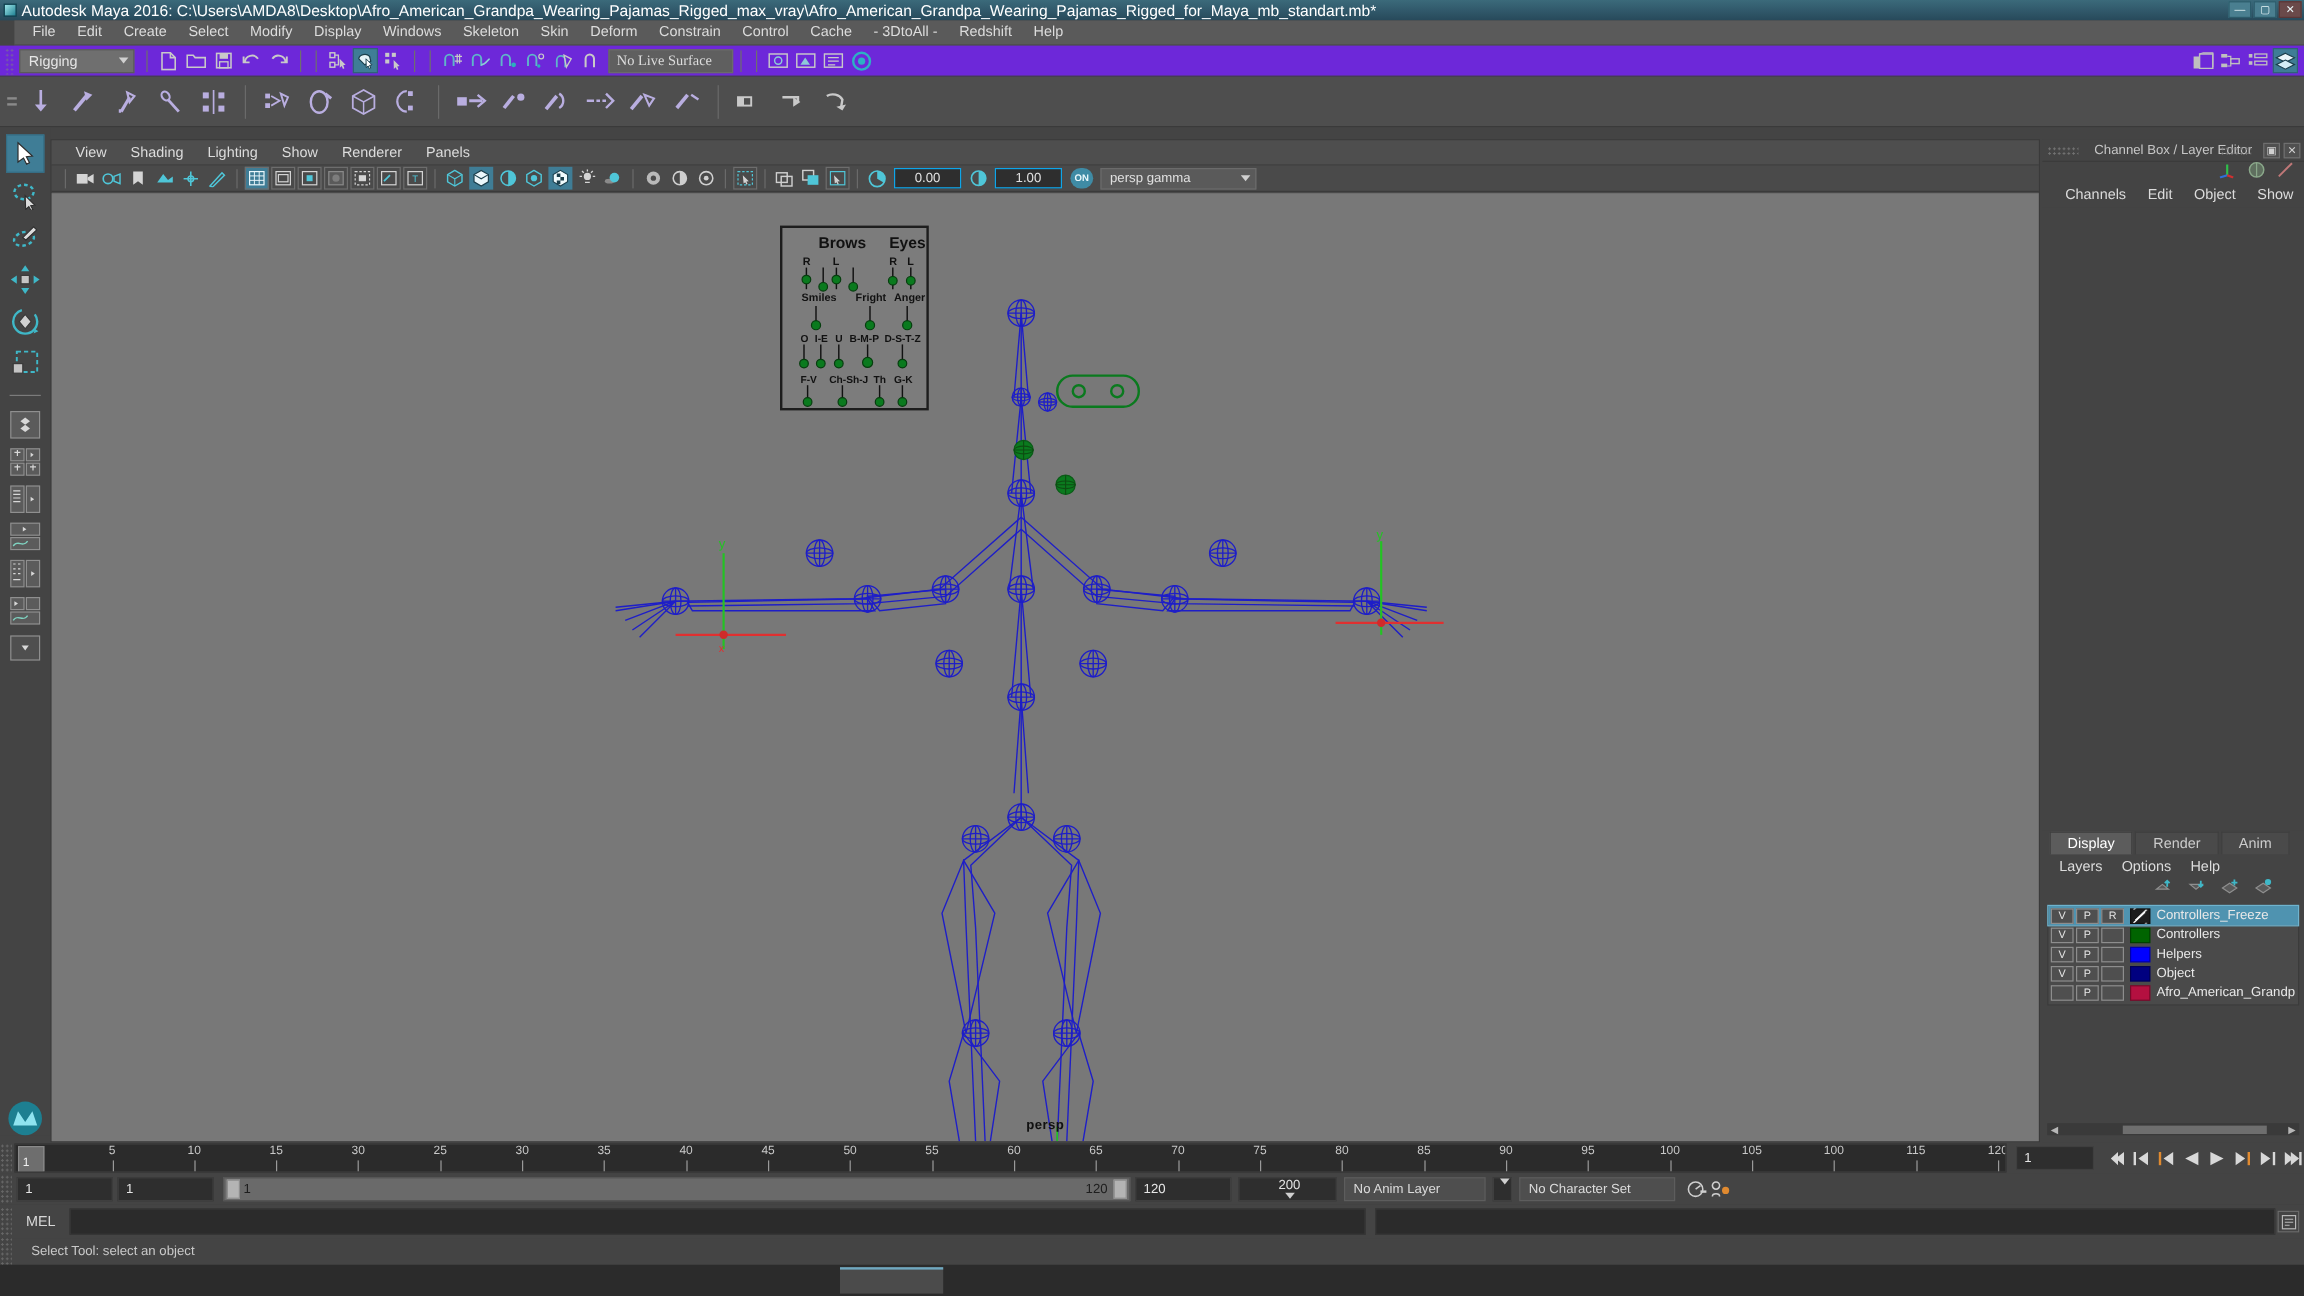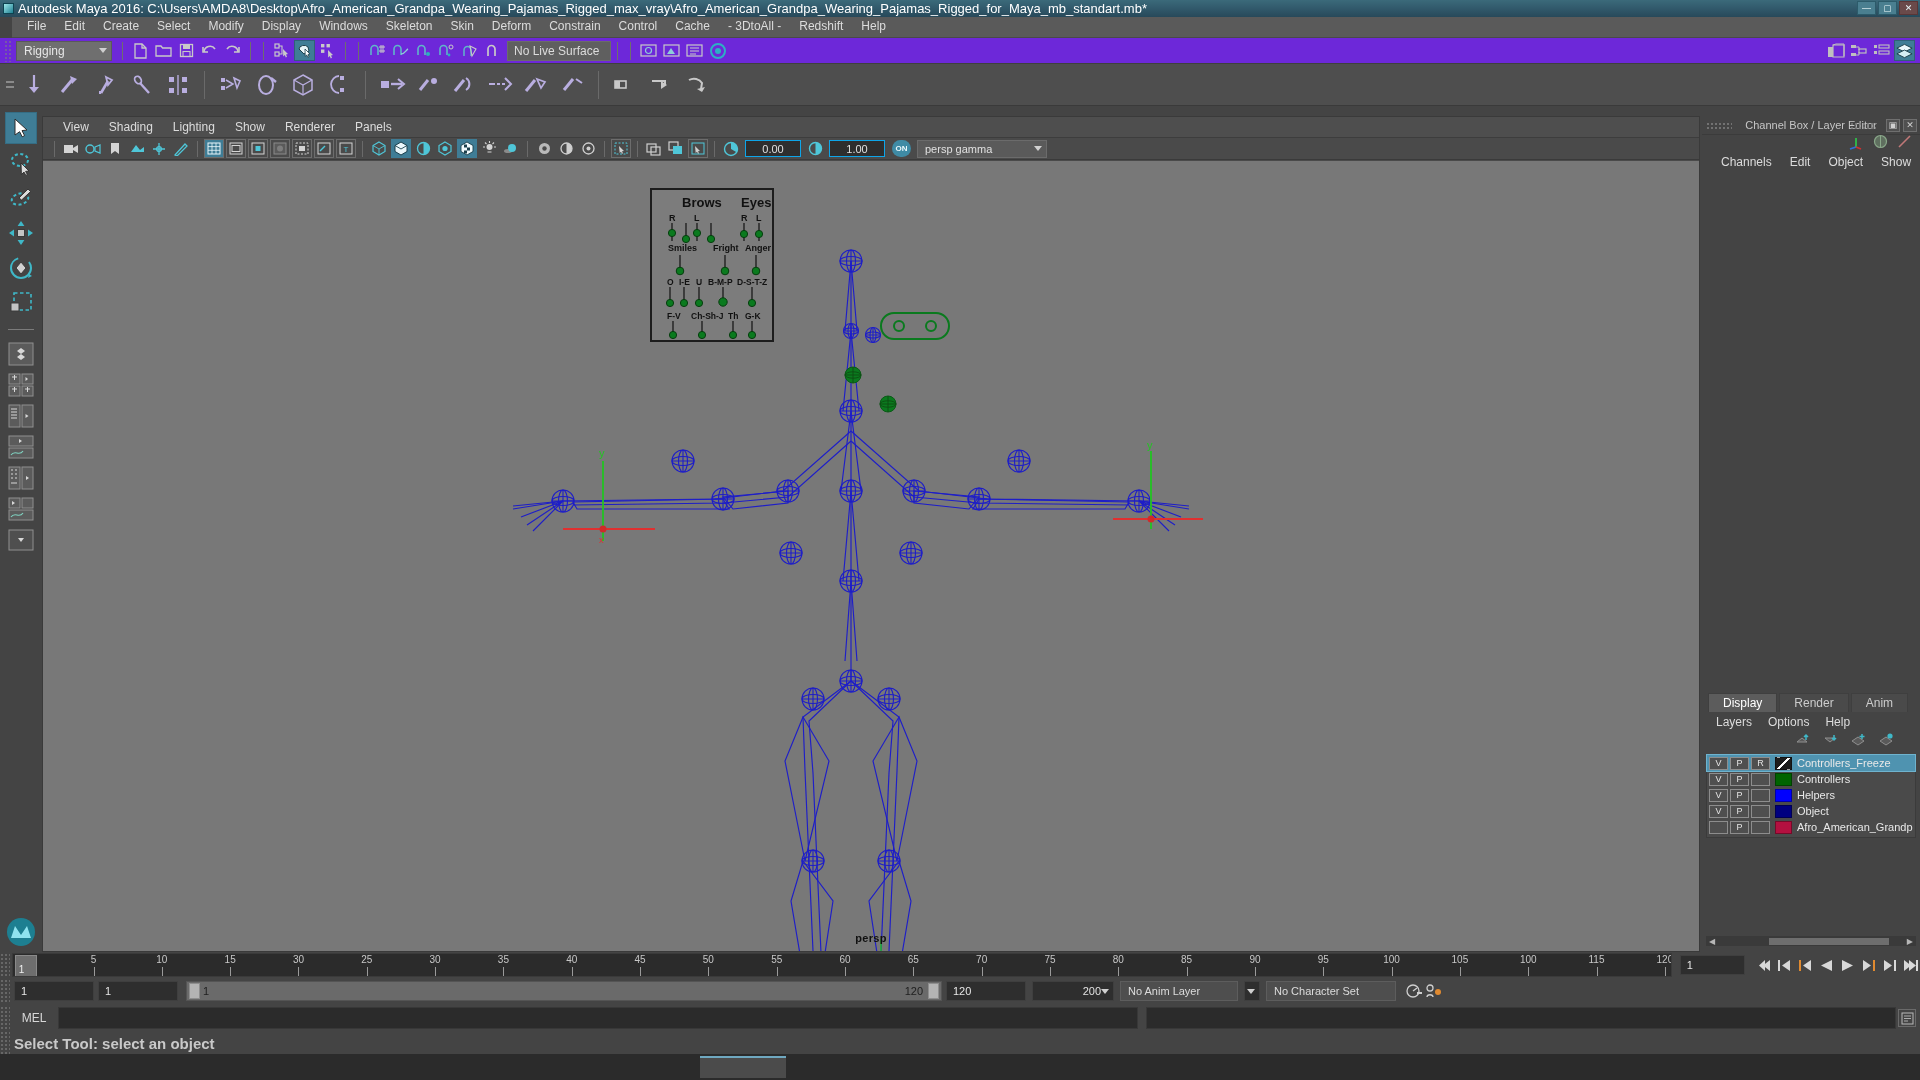--- a/index.html
+++ b/index.html
@@ -56,21 +56,21 @@
   .caret{ width:0;height:0;border-left:4px solid transparent;border-right:4px solid transparent;border-top:5px solid #d0d0d0;}
   .sep{ width:1px;height:18px;background:#6e6e6e;margin:0 6px; }
   .ibtn{
     width:21px;height:21px;display:flex;align-items:center;justify-content:center;
     margin:0 1px; color:#c9c9c9;
   }
   .ibtn svg{ display:block; }
   .ibtn.on{ background:#3f7d96; border:1px solid #2f6278; }
   .livefield{
     height:20px; width:104px; background:#5f5f5f; border:1px solid #6b6b6b;
-    font-size:12px; color:#dcdcdc; display:flex;align-items:center; padding-left:6px; margin-left:4px;
+    font-size:12px; color:#dcdcdc; display:flex;align-items:center; padding-left:6px; margin-left:4px;font-family:Liberation Serif, serif;
   }
   .rtools{ position:absolute; right:4px; top:2px; display:flex; align-items:center;}
 
   
   .shelfrow{
     position:absolute; left:0; top:64px; width:1920px; height:42px;
     background:#4e4e4e; display:flex; align-items:center; padding-left:4px;
     border-bottom:1px solid #3a3a3a;
   }
   .grip{ width:12px;height:34px; display:flex;flex-direction:column;justify-content:center;align-items:center;gap:3px;}
@@ -217,41 +217,41 @@
     height:20px;width:80px;background:#2e2e2e;border:1px solid #3f3f3f;
     display:flex;align-items:center;padding-left:6px;font-size:11px;color:#e6e6e6;margin-left:4px;
   }
   .rr-range{
     position:relative; height:20px; flex:0 0 756px; background:#6a6a6a; border:1px solid #545454;
     margin-left:8px; display:flex;align-items:center;justify-content:space-between;padding:0 2px;
   }
   .rr-handle{ width:11px;height:16px;background:#b4b4b4;border:1px solid #8e8e8e;}
   .rr-lbl{ font-size:11px;color:#1e1e1e; position:absolute;}
   .rr-sel{ height:20px; width:82px; background:#2e2e2e;border:1px solid #3f3f3f;
-    display:flex;align-items:center;padding:0 4px 0 7px;justify-content:flex-end;font-size:11px;color:#e0e0e0;margin-left:6px;}
+    display:flex;align-items:center;padding:0 4px 0 7px;justify-content:flex-start;font-size:11px;color:#e0e0e0;margin-left:6px;flex-direction:column;}
   .rr-drop{ height:20px;width:118px;background:#4e4e4e;border:1px solid #5d5d5d;
     display:flex;align-items:center;padding:0 4px 0 7px;justify-content:space-between;font-size:11px;color:#dcdcdc;margin-left:6px;}
 
   
   .cmdrow{
     position:absolute; left:0; top:1004px; width:1920px; height:28px;
     background:#444; display:flex;align-items:center;
   }
   .cmd-lbl{ font-size:12px;color:#d8d8d8;width:48px;text-align:center;}
   .cmd-in{ height:22px;flex:0 0 1080px;background:#2b2b2b;border:1px solid #383838;}
   .cmd-out{ height:22px;flex:1;background:#2b2b2b;border:1px solid #383838;margin:0 24px 0 8px;}
   .cmd-btn{ position:absolute;right:4px;top:5px;width:18px;height:18px;border:1px solid #6a6a6a;
     display:flex;align-items:center;justify-content:center;}
 
   
   .helpbar{
     position:absolute; left:0; top:1032px; width:1920px; height:22px;
     background:#444; display:flex;align-items:center;
   }
-  .help-text{ font-size:15px;color:#c9c9c9;margin-left:4px;font-weight:bold;}
+  .help-text{ font-size:11px;color:#c9c9c9;margin-left:16px;}
   .taskbar{
     position:absolute;left:0;bottom:0;width:1920px;height:26px;background:#2b2b2b;
   }
   .tb-item{ position:absolute;left:700px;top:2px;width:86px;height:22px;background:#4b4b4b;border-top:2px solid #6fa8c0;}
 </style>
 </head>
 <body>
 
 <div id="app">
 

